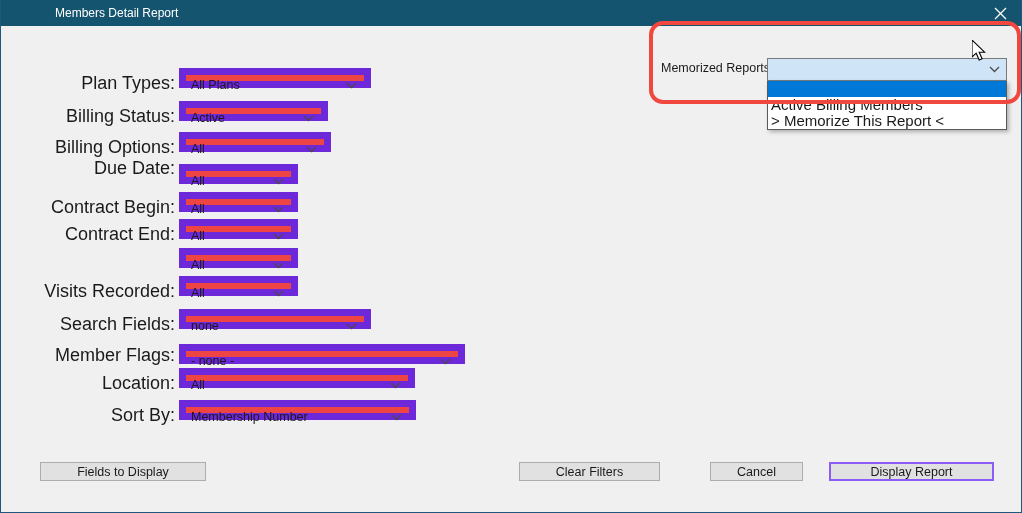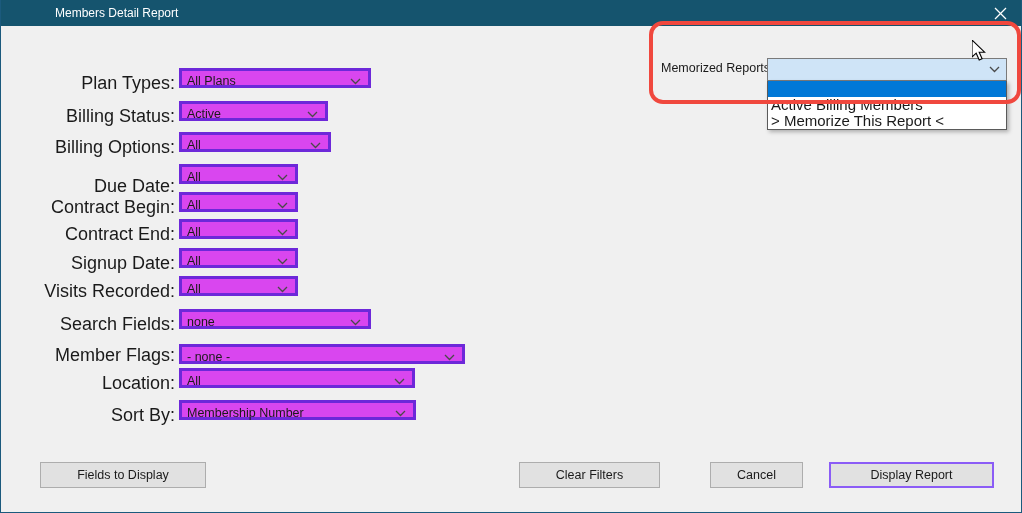--- a/index.html
+++ b/index.html
@@ -72,22 +72,22 @@
     text-align: right;
     font-size: 18px;
     color: #1a1a1a;
     white-space: nowrap;
   }
 
   
   .combo {
     position: absolute;
     height: 20px;
-    background: #d946ef;
-    border: 3px solid #6d28d9;
+    background: #ef4444;
+    border: 7px solid #6d28d9;
     cursor: default;
   }
   .combo-text {
     position: absolute;
     left: 5px; top: 0;
     line-height: 20px;
     font-size: 12.5px;
     color: #1a1a1a;
     white-space: nowrap;
     overflow: hidden;
@@ -99,21 +99,21 @@
     width: 14px;
     display: flex;
     align-items: center;
     justify-content: center;
   }
   .combo-arrow svg { display: block; }
 
   
   .btn {
     position: absolute;
-    height: 26px;
+    height: 19px;
     background: #e1e1e1;
     border: 1px solid #adadad;
     font-size: 12.5px;
     color: #1a1a1a;
     font-family: "Liberation Sans", sans-serif;
     display: flex;
     align-items: center;
     justify-content: center;
     cursor: default;
     padding: 5px;
@@ -225,21 +225,21 @@
     <div class="lbl-wrap" style="top:111px;">Billing Options:</div>
     <div class="combo" style="left:178px; top:106px; width:152px;">
       <div class="combo-text">All</div>
       <div class="combo-arrow">
         <svg width="11" height="7" viewBox="0 0 11 7">
             <polyline points="1,1 5.5,5.5 10,1" fill="none" stroke="#4a4a4a" stroke-width="1.3"></polyline>
           </svg>
       </div>
     </div>
 
-    <div class="lbl-wrap" style="top:150px;">Due Date:</div>
+    <div class="lbl-wrap" style="top:132px;">Due Date:</div>
     <div class="combo" style="left:178px; top:138px; width:119px;">
       <div class="combo-text">All</div>
       <div class="combo-arrow">
         <svg width="11" height="7" viewBox="0 0 11 7">
             <polyline points="1,1 5.5,5.5 10,1" fill="none" stroke="#4a4a4a" stroke-width="1.3"></polyline>
           </svg>
       </div>
     </div>
 
     <div class="lbl-wrap" style="top:171px;">Contract Begin:</div>
@@ -255,21 +255,20 @@
     <div class="lbl-wrap" style="top:198px;">Contract End:</div>
     <div class="combo" style="left:178px; top:193px; width:119px;">
       <div class="combo-text">All</div>
       <div class="combo-arrow">
         <svg width="11" height="7" viewBox="0 0 11 7">
             <polyline points="1,1 5.5,5.5 10,1" fill="none" stroke="#4a4a4a" stroke-width="1.3"></polyline>
           </svg>
       </div>
     </div>
 
-    <div class="lbl-wrap" style="top:227px;">Signup Date:</div>
     <div class="combo" style="left:178px; top:222px; width:119px;">
       <div class="combo-text">All</div>
       <div class="combo-arrow">
         <svg width="11" height="7" viewBox="0 0 11 7">
             <polyline points="1,1 5.5,5.5 10,1" fill="none" stroke="#4a4a4a" stroke-width="1.3"></polyline>
           </svg>
       </div>
     </div>
 
     <div class="lbl-wrap" style="top:255px;">Visits Recorded:</div>

